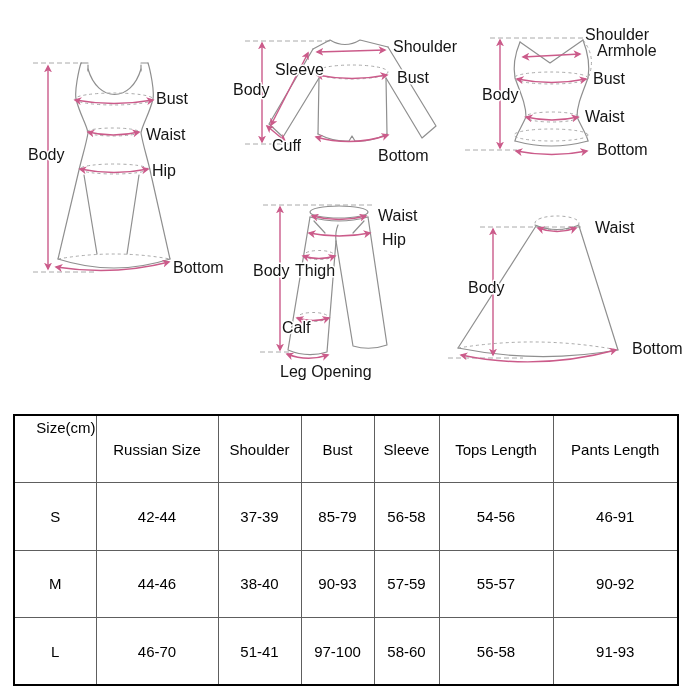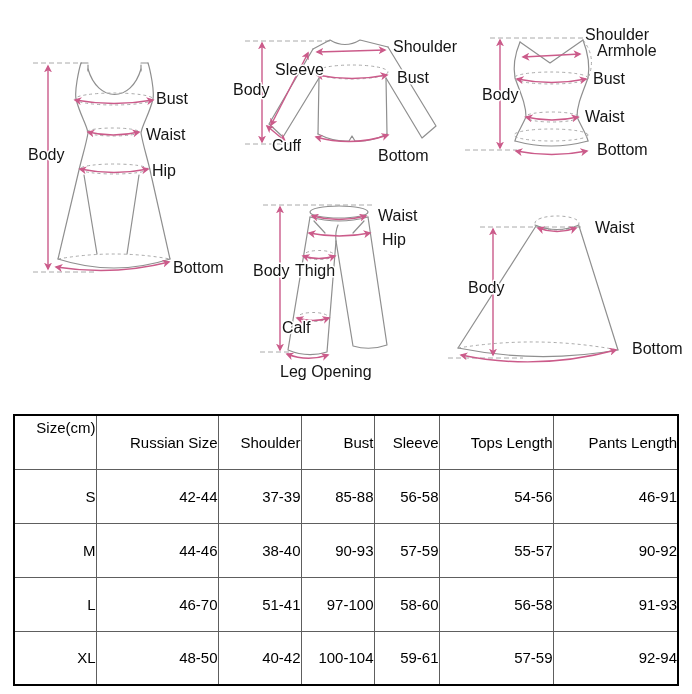--- a/index.html
+++ b/index.html
@@ -14,21 +14,21 @@
          marker-start:url(#ah);marker-end:url(#ah);}
   .ahf  {fill:var(--pink);}
   text.lbl{font:16px "Liberation Sans",sans-serif;fill:var(--text);
            paint-order:stroke;stroke:#fff;stroke-width:3px;stroke-linejoin:round;}
   
   table.sizes{position:absolute;left:13px;top:414px;width:664px;height:272px;
        border-collapse:collapse;table-layout:fixed;background:#fff;
        font:15px "Liberation Sans",sans-serif;color:#000;}
   table.sizes{border:2px solid var(--table-border);}
   table.sizes th,table.sizes td{border:1px solid var(--table-grid);
-       text-align:right;vertical-align:middle;font-weight:400;padding:0;}
+       text-align:center;vertical-align:middle;font-weight:400;padding:0;}
   table.sizes th.corner{text-align:right;vertical-align:top;padding:3px 0 0 2px;}
 </style>
 </head>
 <body>
 
 <div class="canvas">
 
   <svg width="0" height="0" style="position:absolute" aria-hidden="true">
     <defs>
       <marker id="ah" viewBox="0 0 10 10" refX="8" refY="5" markerWidth="8" markerHeight="8" markerUnits="userSpaceOnUse" orient="auto-start-reverse">
@@ -200,21 +200,21 @@
         <th>Shoulder</th>
         <th>Bust</th>
         <th>Sleeve</th>
         <th>Tops Length</th>
         <th>Pants Length</th>
       </tr>
       <tr style="height:54px">
         <td>S</td>
         <td>42-44</td>
         <td>37-39</td>
-        <td>85-88</td>
+        <td>85-79</td>
         <td>56-58</td>
         <td>54-56</td>
         <td>46-91</td>
       </tr>
       <tr style="height:54px">
         <td>M</td>
         <td>44-46</td>
         <td>38-40</td>
         <td>90-93</td>
         <td>57-59</td>
@@ -223,25 +223,16 @@
       </tr>
       <tr style="height:54px">
         <td>L</td>
         <td>46-70</td>
         <td>51-41</td>
         <td>97-100</td>
         <td>58-60</td>
         <td>56-58</td>
         <td>91-93</td>
       </tr>
-      <tr style="height:54px">
-        <td>XL</td>
-        <td>48-50</td>
-        <td>40-42</td>
-        <td>100-104</td>
-        <td>59-61</td>
-        <td>57-59</td>
-        <td>92-94</td>
-      </tr>
     </tbody>
   </table>
 
 </div>
 
 </body></html>

